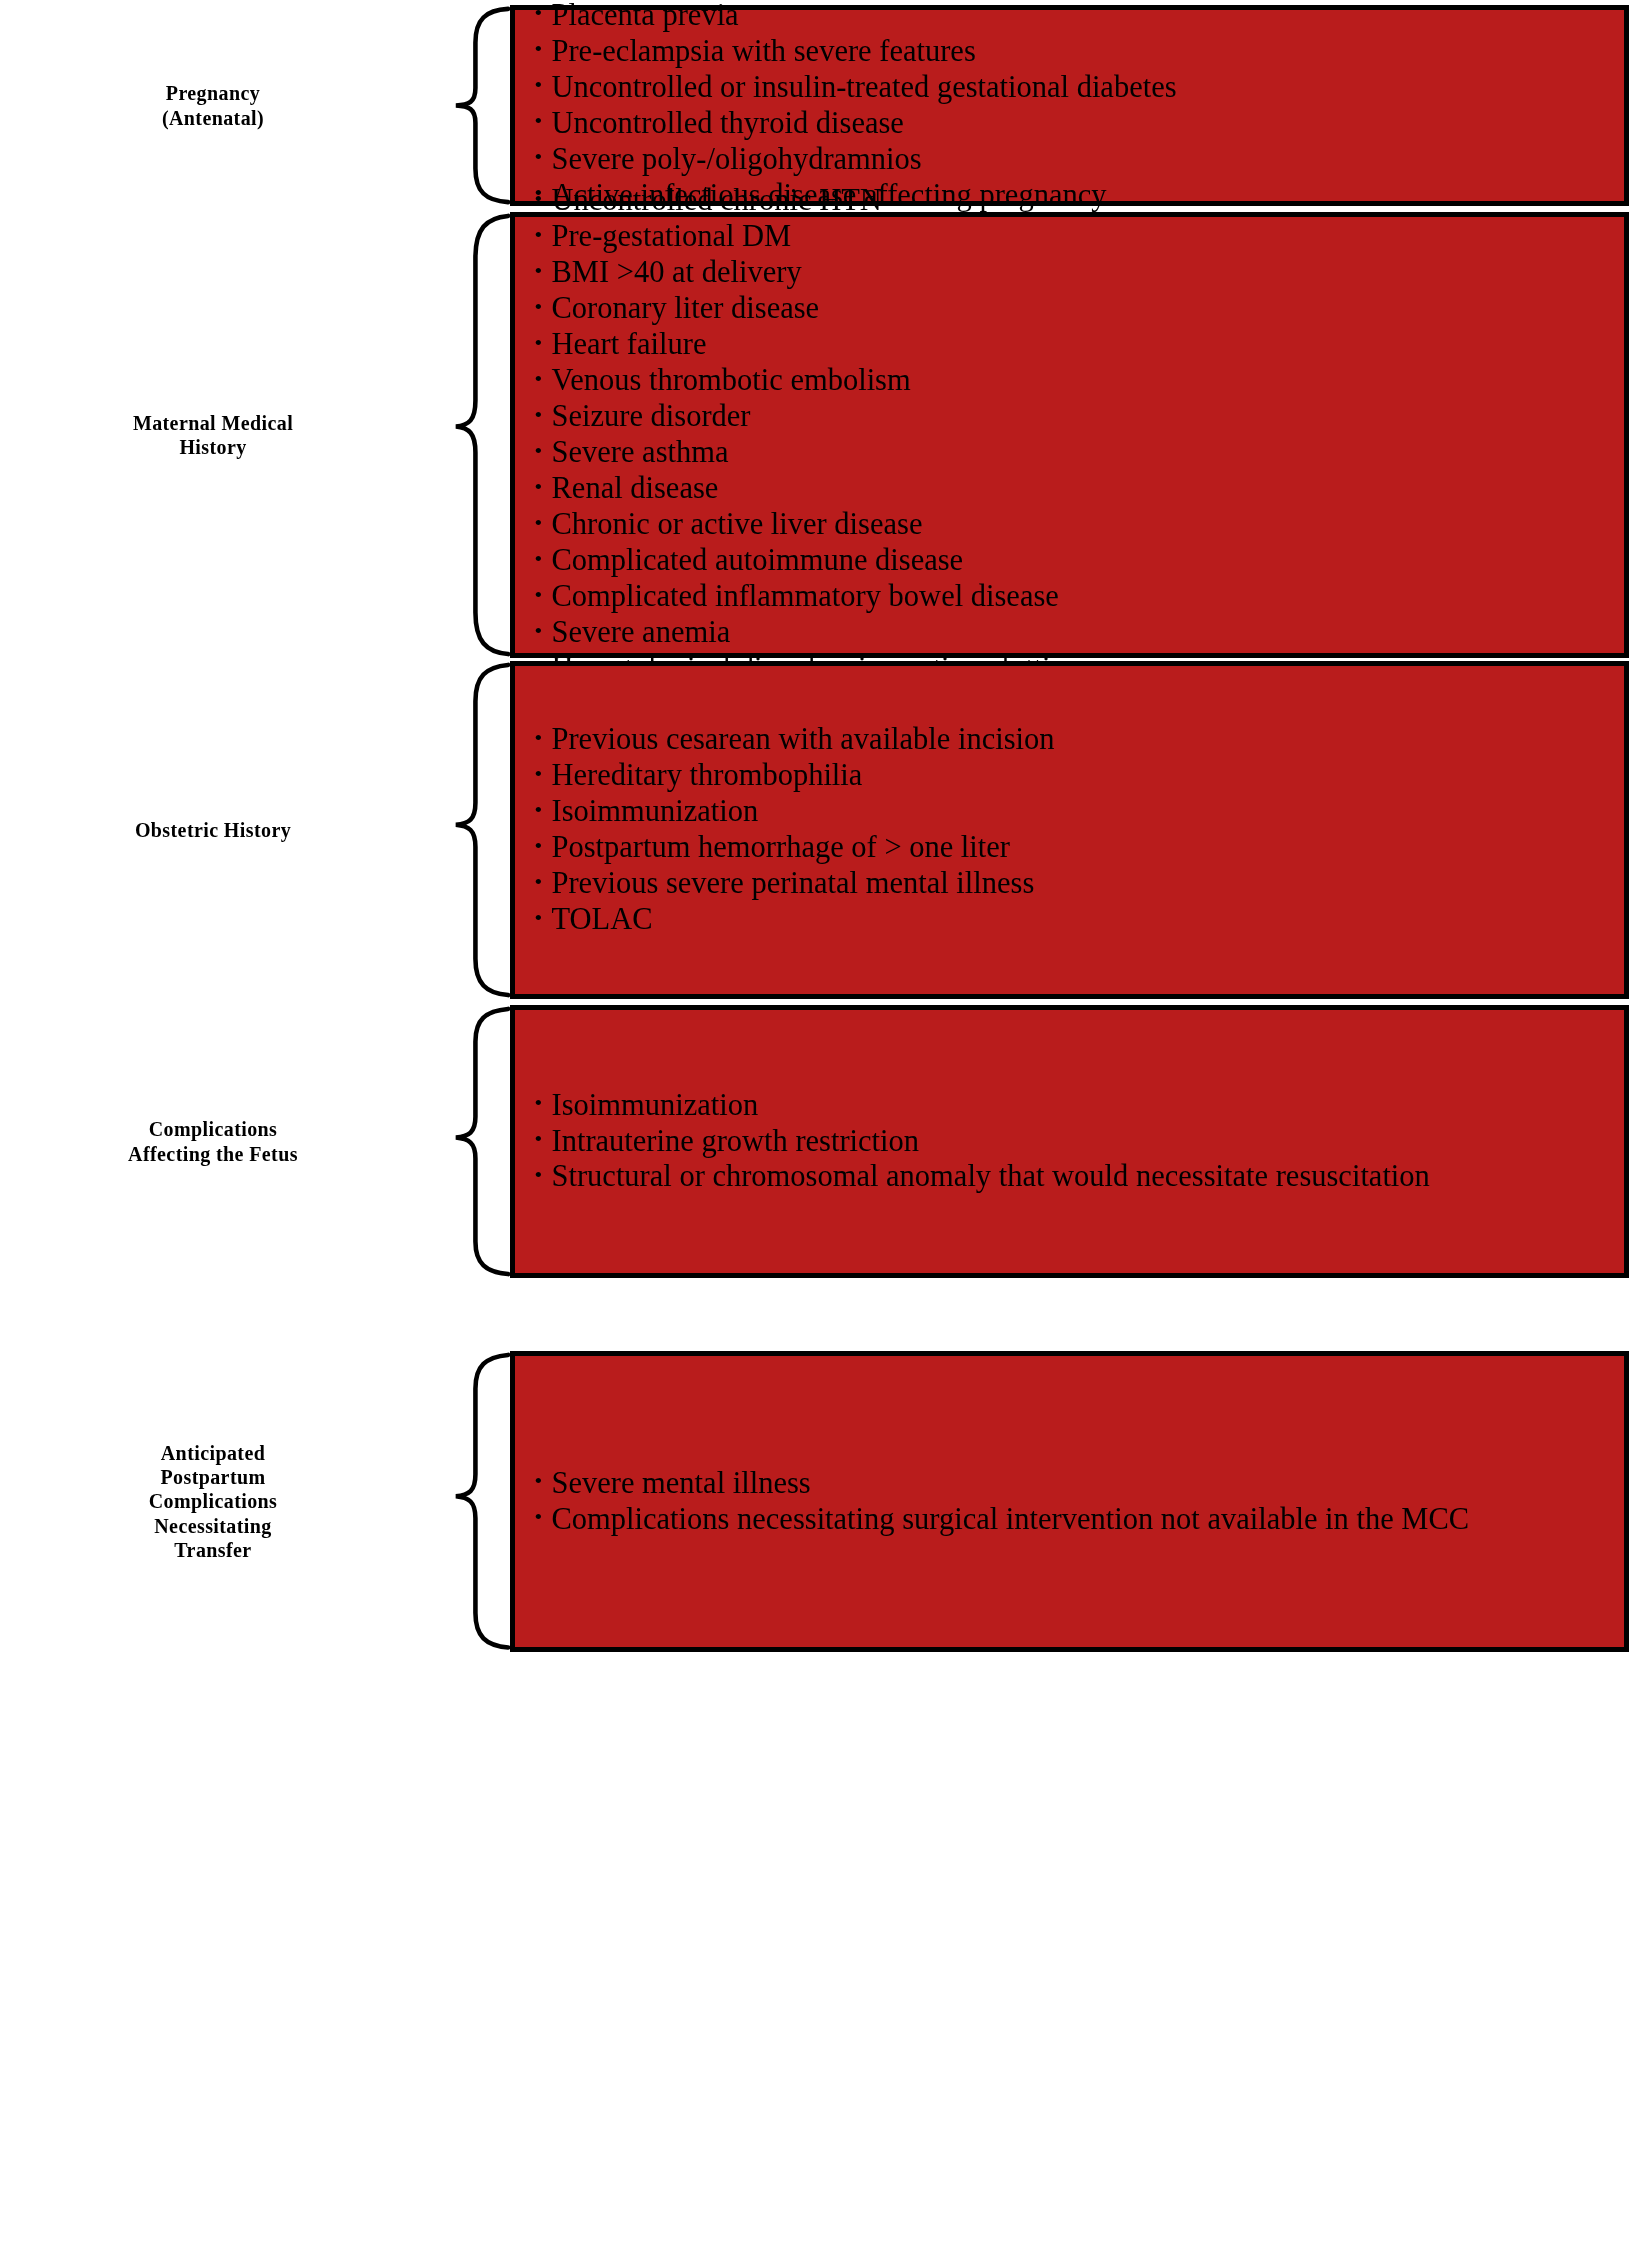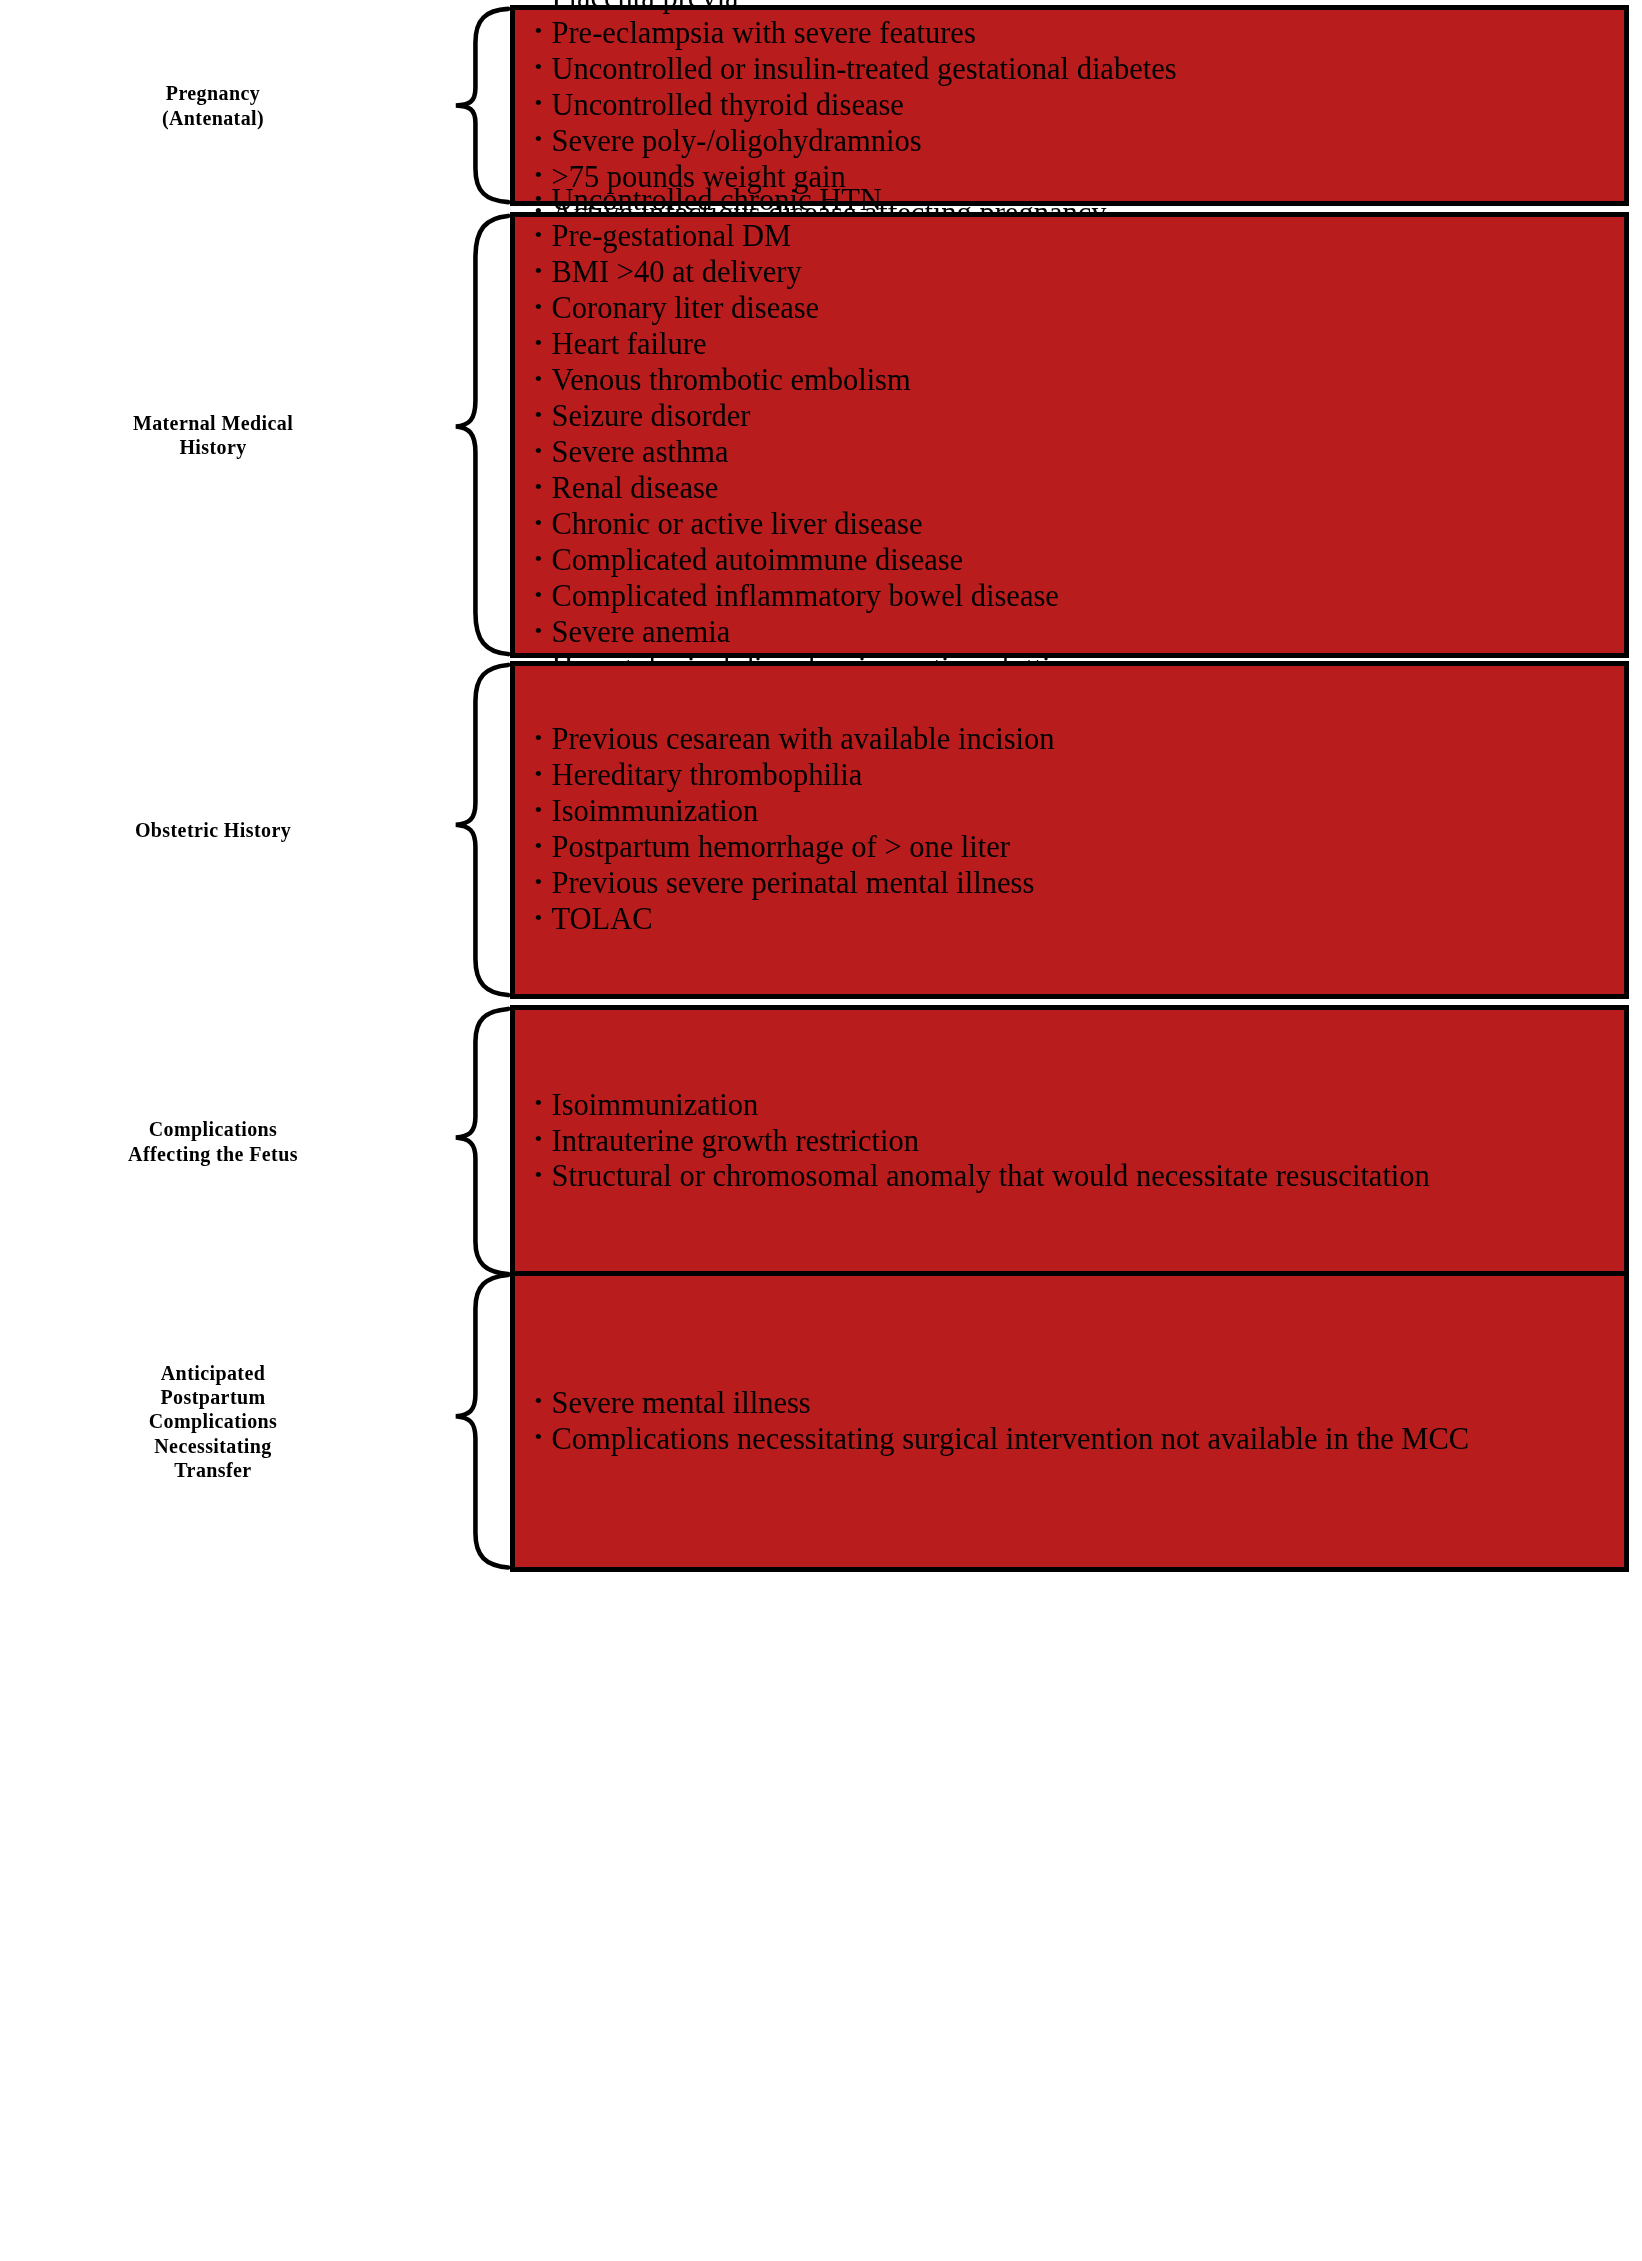--- a/index.html
+++ b/index.html
@@ -119,21 +119,20 @@
                  C52,156 62,160 62,182 L62,252 C62,288 78,302 112,304" fill="none" stroke="#000" stroke-width="7" stroke-linecap="round"></path>
       </svg>
     </div>
     <div class="box-col">
       <ul class="items pitch-1">
         <li>Placenta previa</li>
         <li>Pre-eclampsia with severe features</li>
         <li>Uncontrolled or insulin-treated gestational diabetes</li>
         <li>Uncontrolled thyroid disease</li>
         <li>Severe poly-/oligohydramnios</li>
-        <li>&gt;75 pounds weight gain</li>
         <li>Active infectious disease affecting pregnancy</li>
       </ul>
     </div>
   </div>
 
   <div class="row" style="top:212px; height:446px;">
     <div class="label-col">
       <div class="label-text">
         <div>Maternal Medical</div>
         <div>History</div>
@@ -207,21 +206,21 @@
         <li>Isoimmunization</li>
         <li>Intrauterine growth restriction</li>
         <li>
           <span>Structural or chromosomal anomaly that</span>
           <span class="cont">would necessitate resuscitation</span>
         </li>
       </ul>
     </div>
   </div>
 
-  <div class="row" style="top:1271px; height:301px;">
+  <div class="row" style="top:1351px; height:301px;">
     <div class="label-col">
       <div class="label-text">
         <div>Anticipated</div>
         <div>Postpartum</div>
         <div>Complications</div>
         <div>Necessitating</div>
         <div>Transfer</div>
       </div>
     </div>
     <div class="brace-col">

